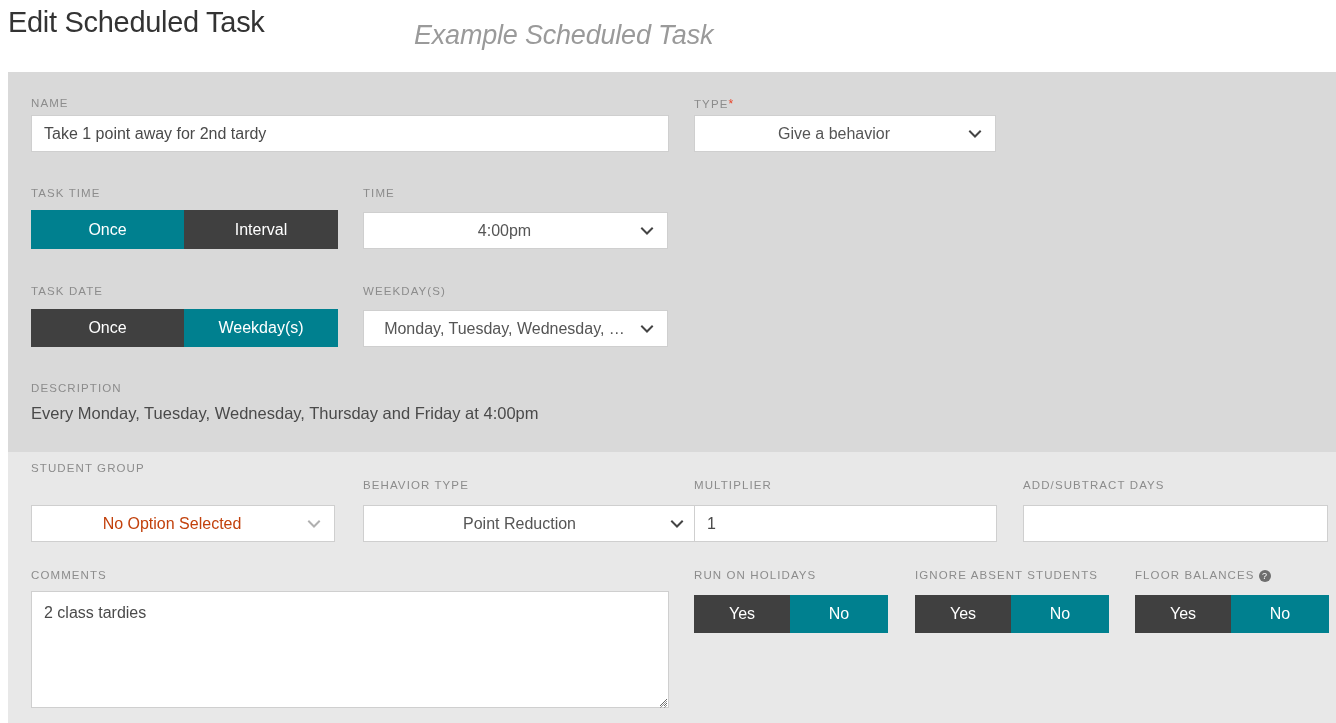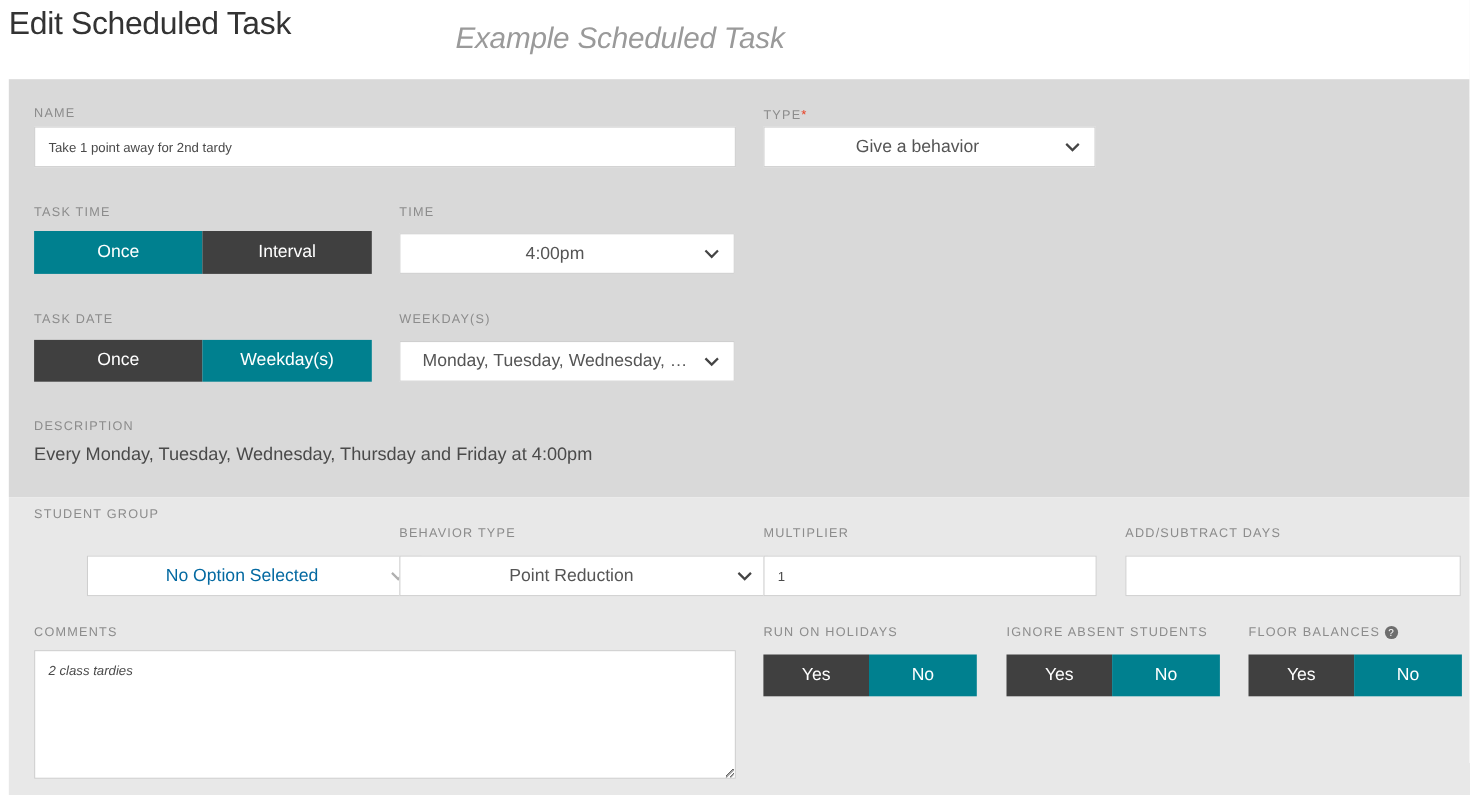--- a/index.html
+++ b/index.html
@@ -44,42 +44,41 @@
     color: #8c8c8c; text-transform: uppercase;
     white-space: nowrap;
   }
   .req-star { color: #e8452a; font-size: 12px; letter-spacing: 0; }
 
   
   .tinput {
     position: absolute; background: #ffffff;
     border: 1px solid #cfcfcf;
     font-family: "Liberation Sans", sans-serif;
-    font-size: 12px; color: #4a4a4a;
+    font-size: 16px; color: #4a4a4a;
     padding: 0 12px; outline: none;
   }
   .tinput::placeholder { color: #b3b3b3; }
 
   textarea.tinput {
     padding: 10px 12px; resize: both; line-height: 1.4;
     overflow: hidden;
-    font-style: italic;
   }
 
   
   .sel {
     position: absolute; background: #ffffff;
     border: 1px solid #cfcfcf;
     display: flex; align-items: center;
     padding: 0 12px;
     font-size: 16px; color: #555555;
     cursor: pointer;
     text-align: center;
   }
-  .sel.placeholder-val { color: #0369a1; margin-left: 48px; }
+  .sel.placeholder-val { color: #c2410c; }
   .sel .sel-text {
     flex: 1 1 auto; white-space: nowrap; overflow: hidden;
     text-overflow: ellipsis;
   }
   .chev { flex: 0 0 auto; width: 16px; height: 16px; margin-left: 6px; }
   .chev svg { display: block; }
 
   
   .tg { position: absolute; display: flex; align-items: center; }
   .tg .opt {

